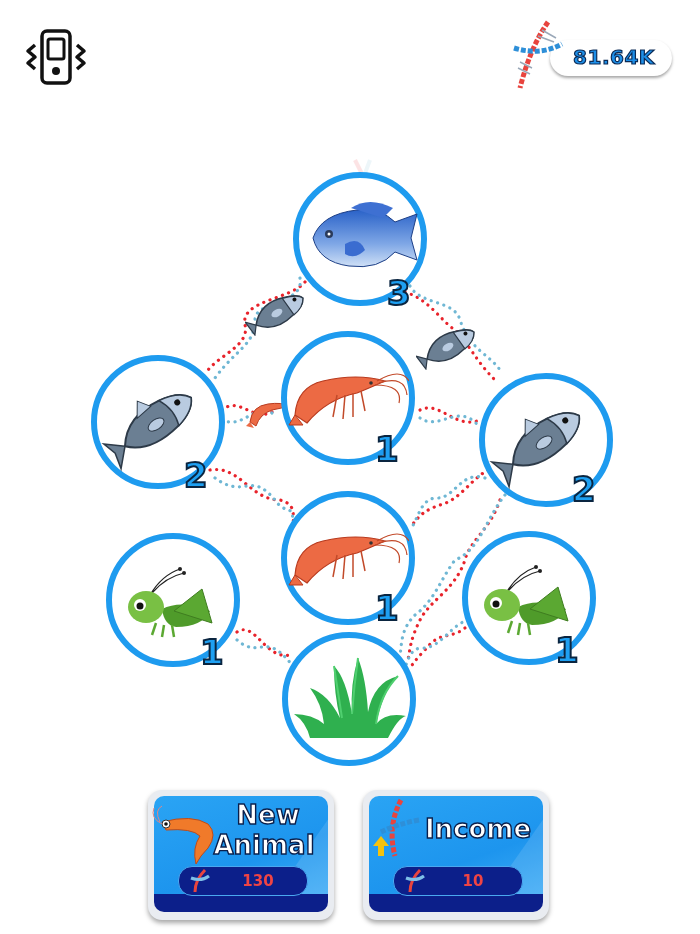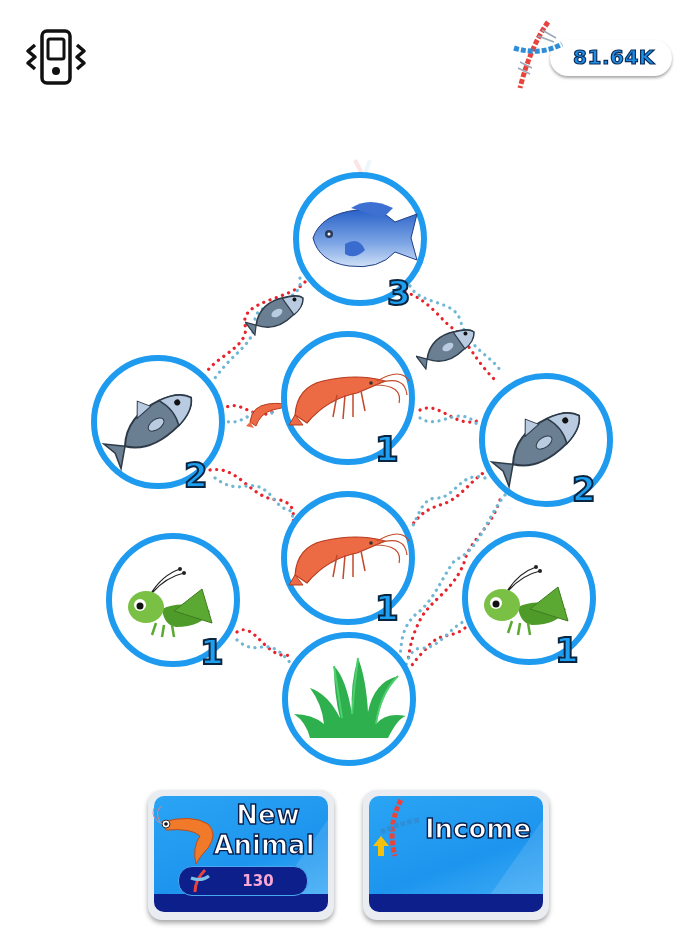--- a/index.html
+++ b/index.html
@@ -17,21 +17,21 @@
   .node { position:absolute; width:122px; height:122px; border:6px solid #1e9bef; border-radius:50%; background:#fff; cursor:pointer; }
   .node svg { position:absolute; left:0; top:0; }
   .lvl { position:absolute; font-family:"DejaVu Sans", sans-serif; font-weight:bold; font-size:34px; color:#1ea0f2; -webkit-text-stroke:2px #0a2540; line-height:1; }
   
   .shop-btn { position:absolute; width:186px; height:130px; border-radius:14px; background:#e9ecf1; box-shadow:0 3px 5px rgba(0,0,0,0.35); cursor:pointer; }
   .shop-btn .face { position:absolute; left:6px; top:6px; width:174px; height:104px; border-radius:10px 10px 4px 4px; background:linear-gradient(160deg,#2aa4f4 0%,#1d95ee 60%,#41adf6 100%); overflow:hidden; }
   .shop-btn .face::after { content:""; position:absolute; right:-20px; top:10px; width:60px; height:160px; background:rgba(255,255,255,0.12); transform:rotate(35deg); }
   .shop-btn .bottom { position:absolute; left:6px; top:104px; width:174px; height:18px; background:#0c1f8a; border-radius:0 0 10px 10px; }
   .shop-btn .title { position:absolute; font-family:"DejaVu Sans", sans-serif; font-weight:bold; color:#fff; -webkit-text-stroke:1.4px #0a1e4a; text-align:center; line-height:1.05; }
   .shop-btn .price { position:absolute; left:30px; top:76px; width:128px; height:28px; border-radius:14px; background:#0c1f8a; border:1.5px solid #4aa8f0; }
-  .shop-btn .price span { position:absolute; left:34px; top:5px; width:90px; text-align:center; font-family:"DejaVu Sans", sans-serif; font-weight:bold; font-size:15px; color:#f9a8d4; }
+  .shop-btn .price span { position:absolute; left:34px; top:5px; width:90px; text-align:center; font-family:"DejaVu Sans", sans-serif; font-weight:bold; font-size:15px; color:#ef4444; }
   .shop-btn .price svg { position:absolute; left:10px; top:1px; }
 </style>
 </head>
 <body>
 
 <svg class="abs" style="left:0;top:0" width="700" height="934" viewBox="0 0 700 934">
   <defs>
     <pattern id="dotsR" width="7" height="7" patternUnits="userSpaceOnUse">
         <circle cx="3.5" cy="3.5" r="1.8" fill="#e8232b"></circle>
       </pattern>
@@ -266,13 +266,20 @@
 
 <div class="shop-btn" style="left:363px;top:790px;text-decoration:underline;">
   <div class="face"></div>
   <div class="bottom"></div>
   <svg class="abs" style="left:4px;top:6px" width="60" height="64" viewBox="0 0 60 64">
     <path d="M34 4 Q20 30 28 60" stroke="#e8443e" stroke-width="5" fill="none" stroke-dasharray="5 2"></path>
     <path d="M14 36 Q30 28 52 24" stroke="#2e8fd8" stroke-width="5" fill="none" stroke-dasharray="5 2"></path>
     <path d="M6 50 L14 40 L22 50 L17 50 L17 60 L11 60 L11 50 Z" fill="#f4c20d"></path>
   </svg>
   <div class="title" style="left:52px;top:26px;width:126px;font-size:26px;">Income</div>
+  <div class="price">
+    <svg width="22" height="26" viewBox="0 0 22 26">
+      <path d="M16 2 Q6 12 6 24" stroke="#e8443e" stroke-width="3" fill="none"></path>
+      <path d="M2 10 Q12 14 20 8" stroke="#7fc0e8" stroke-width="3" fill="none"></path>
+    </svg>
+    <span>10</span>
+  </div>
 </div>
 
 </body></html>

